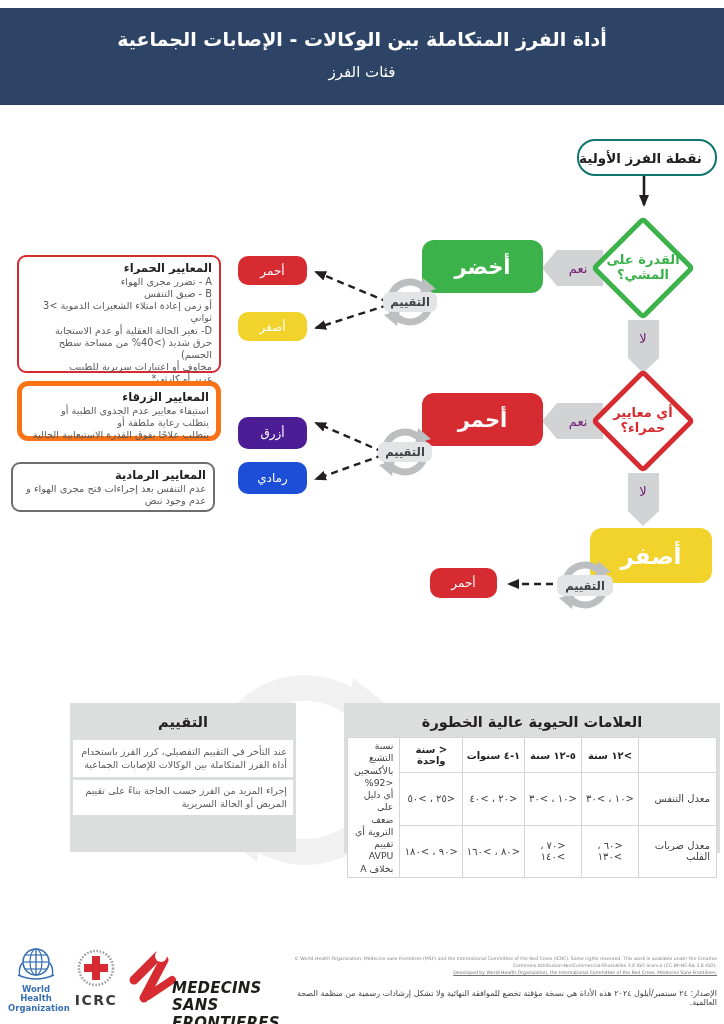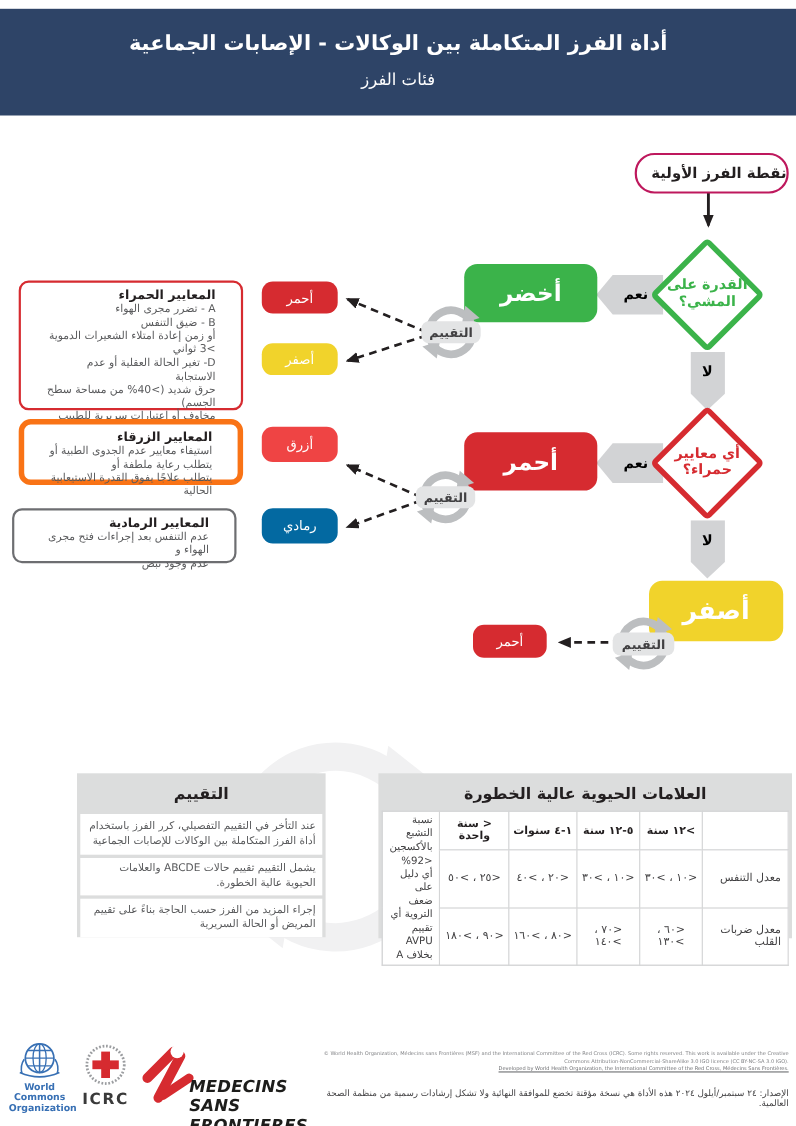--- a/index.html
+++ b/index.html
@@ -4,37 +4,37 @@
 <style>
   html,body{margin:0;padding:0;background:#ffffff;}
   #page{position:relative;width:724px;height:1024px;background:#ffffff;overflow:hidden;
         font-family:"DejaVu Sans",sans-serif;}
   .abs{position:absolute;}
   
   .hdr{left:0;top:8px;width:724px;height:97px;background:#2e4467;color:#fff;text-align:center;}
   .hdr-title{margin-top:20px;font-size:19px;font-weight:bold;direction:rtl;}
   .hdr-sub{margin-top:13px;font-size:15px;direction:rtl;}
   
-  .pill-start{left:577px;top:139px;width:136px;height:33px;border:2px solid #be185d;border-radius:18px;
-      display:flex;align-items:center;justify-content:flex-start;font-size:13.5px;font-weight:bold;color:#231f20;direction:rtl;background:#fff;z-index:3;}
+  .pill-start{left:577px;top:139px;width:136px;height:33px;border:2px solid #0f766e;border-radius:18px;
+      display:flex;align-items:center;justify-content:flex-end;font-size:13.5px;font-weight:bold;color:#231f20;direction:rtl;background:#fff;z-index:3;}
   .diamond-wrap{width:108px;height:108px;z-index:2;}
   .diamond{position:absolute;left:17px;top:17px;width:64px;height:64px;background:#fff;border-radius:5px;
       transform:rotate(45deg);}
   .diamond-label{position:absolute;inset:0;display:flex;align-items:center;justify-content:center;
       text-align:center;font-weight:bold;font-size:13px;line-height:1.12;direction:rtl;}
   .catbox{width:121px;height:53px;border-radius:12px;display:flex;align-items:center;justify-content:center;
       color:#fff;font-weight:bold;font-size:21px;direction:rtl;z-index:2;}
   .tagpill{width:69px;height:29px;border-radius:10px;display:flex;align-items:center;justify-content:center;
       color:#fff;font-size:12px;direction:rtl;z-index:2;}
   .yn{z-index:1;}
-  .yn-label{font-weight:bold;font-size:13px;color:#000000;direction:rtl;z-index:2;display:flex;align-items:center;justify-content:center;}
+  .yn-label{font-weight:normal;font-size:13px;color:#701a75;direction:rtl;z-index:2;display:flex;align-items:center;justify-content:center;}
   .reassess-label{background:#e3e4e5;border-radius:7px;display:flex;align-items:center;justify-content:center;
       font-size:11.5px;font-weight:bold;color:#414042;direction:rtl;z-index:3;}
   
-  .crit{width:204px;background:#fff;direction:rtl;text-align:right;padding:4px 23px;box-sizing:border-box;z-index:2;}
+  .crit{width:204px;background:#fff;direction:rtl;text-align:right;padding:4px 7px;box-sizing:border-box;z-index:2;}
   .crit .t{font-weight:bold;color:#231f20;font-size:11.5px;line-height:1.3;}
   .crit .l{color:#58595b;font-size:9.8px;line-height:1.24;}
   
   .tblbox{background:#dcdddd;padding:3px;box-sizing:border-box;z-index:2;}
   .tbl-title{height:31px;display:flex;align-items:center;justify-content:center;font-weight:bold;
       font-size:14.5px;color:#231f20;direction:rtl;}
   .arow{background:#fff;margin-top:3px;padding:3px 6px;box-sizing:border-box;display:flex;align-items:center;
       direction:rtl;text-align:right;font-size:9.6px;color:#58595b;line-height:1.35;}
   table.vitals{border-collapse:collapse;width:370px;background:#dcdddd;}
   table.vitals td,table.vitals th{border:1.5px solid #d4d5d6;background:#fff;font-size:10px;color:#414042;
@@ -147,22 +147,22 @@
     <polygon points="45,8 58,19 42,24" fill="#bcbec0"></polygon>
     <polygon points="19,56 6,45 22,40" fill="#bcbec0"></polygon>
   </svg>
   <div class="abs reassess-label" style="left:378px;top:442px;width:54px;height:20px">التقييم</div>
 
   <svg class="abs" style="left:300px;top:402px;z-index:1" width="95" height="95">
     <line x1="83" y1="50" x2="16" y2="21" stroke="#231f20" stroke-width="2.4" stroke-dasharray="7 5" marker-end="url(#ah)"></line>
     <line x1="83" y1="53" x2="16" y2="77" stroke="#231f20" stroke-width="2.4" stroke-dasharray="7 5" marker-end="url(#ah)"></line>
   </svg>
 
-  <div class="abs tagpill" style="left:238px;top:388px;height:32px;background:#ef4444">أزرق</div>
-  <div class="abs tagpill" style="left:238px;top:462px;height:32px;background:#0369a1">رمادي</div>
+  <div class="abs tagpill" style="left:238px;top:417px;height:32px;background:#4c1d95">أزرق</div>
+  <div class="abs tagpill" style="left:238px;top:462px;height:32px;background:#1d4ed8">رمادي</div>
 
   <div class="abs crit" style="left:17px;top:381px;height:60px;border:5px solid #f97316;border-radius:11px">
     <div class="t">المعايير الزرقاء</div>
     <div class="l">استيفاء معايير عدم الجدوى الطبية أو</div>
     <div class="l">يتطلب رعاية ملطفة أو</div>
     <div class="l">يتطلب علاجًا يفوق القدرة الاستيعابية الحالية</div>
   </div>
 
   <div class="abs crit" style="left:11px;top:462px;height:50px;border:2.5px solid #6d6e71;border-radius:9px">
     <div class="t">المعايير الرمادية</div>
@@ -180,21 +180,20 @@
   <div class="abs reassess-label" style="left:557px;top:575px;width:56px;height:21px">التقييم</div>
 
   <svg class="abs" style="left:495px;top:575px;z-index:1" width="62" height="18">
     <line x1="58" y1="9" x2="14" y2="9" stroke="#231f20" stroke-width="2.4" stroke-dasharray="7 5" marker-end="url(#ah)"></line>
   </svg>
   <div class="abs tagpill" style="left:430px;top:568px;width:67px;height:30px;background:#d62b30">أحمر</div>
 
   <div class="abs tblbox" style="left:70px;top:703px;width:226px;height:149px">
     <div class="tbl-title">التقييم</div>
     <div class="arow" style="height:37px">عند التأخر في التقييم التفصيلي، كرر الفرز باستخدام أداة الفرز المتكاملة بين الوكالات للإصابات الجماعية</div>
-    <div class="arow" style="height:34px">يشمل التقييم تقييم حالات ABCDE والعلامات الحيوية عالية الخطورة.</div>
     <div class="arow" style="height:35px">إجراء المزيد من الفرز حسب الحاجة بناءً على تقييم المريض أو الحالة السريرية</div>
   </div>
 
   <div class="abs tblbox" style="left:344px;top:703px;width:376px;height:150px">
     <div class="tbl-title">العلامات الحيوية عالية الخطورة</div>
     <table class="vitals" dir="rtl">
       <tbody>
           <tr style="height:26px">
         <td class="rowlab" style="width:70px"></td>
         <th style="width:50px">&gt;١٢ سنة</th>
@@ -227,21 +226,21 @@
       <ellipse cx="28" cy="17" rx="6" ry="13" fill="none" stroke="#3870b4" stroke-width="1.2"></ellipse>
       <line x1="15" y1="17" x2="41" y2="17" stroke="#3870b4" stroke-width="1.2"></line>
       <line x1="17" y1="10" x2="39" y2="10" stroke="#3870b4" stroke-width="1.2"></line>
       <line x1="17" y1="24" x2="39" y2="24" stroke="#3870b4" stroke-width="1.2"></line>
       <line x1="28" y1="4" x2="28" y2="30" stroke="#3870b4" stroke-width="1.4"></line>
       <path d="M10 30 Q28 38 46 30" fill="none" stroke="#3870b4" stroke-width="1.6"></path>
       <path d="M12 31 Q10 24 14 18" fill="none" stroke="#3870b4" stroke-width="1.4"></path>
       <path d="M44 31 Q46 24 42 18" fill="none" stroke="#3870b4" stroke-width="1.4"></path>
     </svg>
     <div class="who-name">
-      <div>World Commons</div>
+      <div>World Health</div>
       <div>Organization</div>
     </div>
   </div>
 
   <div class="abs" style="left:72px;top:948px;width:48px;text-align:center">
     <svg width="40" height="40" viewBox="0 0 40 40">
       <circle cx="20" cy="20" r="17" fill="none" stroke="#9b9da0" stroke-width="2.5" stroke-dasharray="1.6 1.6"></circle>
       <rect x="16" y="8" width="8" height="24" fill="#d62b30"></rect>
       <rect x="8" y="16" width="24" height="8" fill="#d62b30"></rect>
     </svg>

